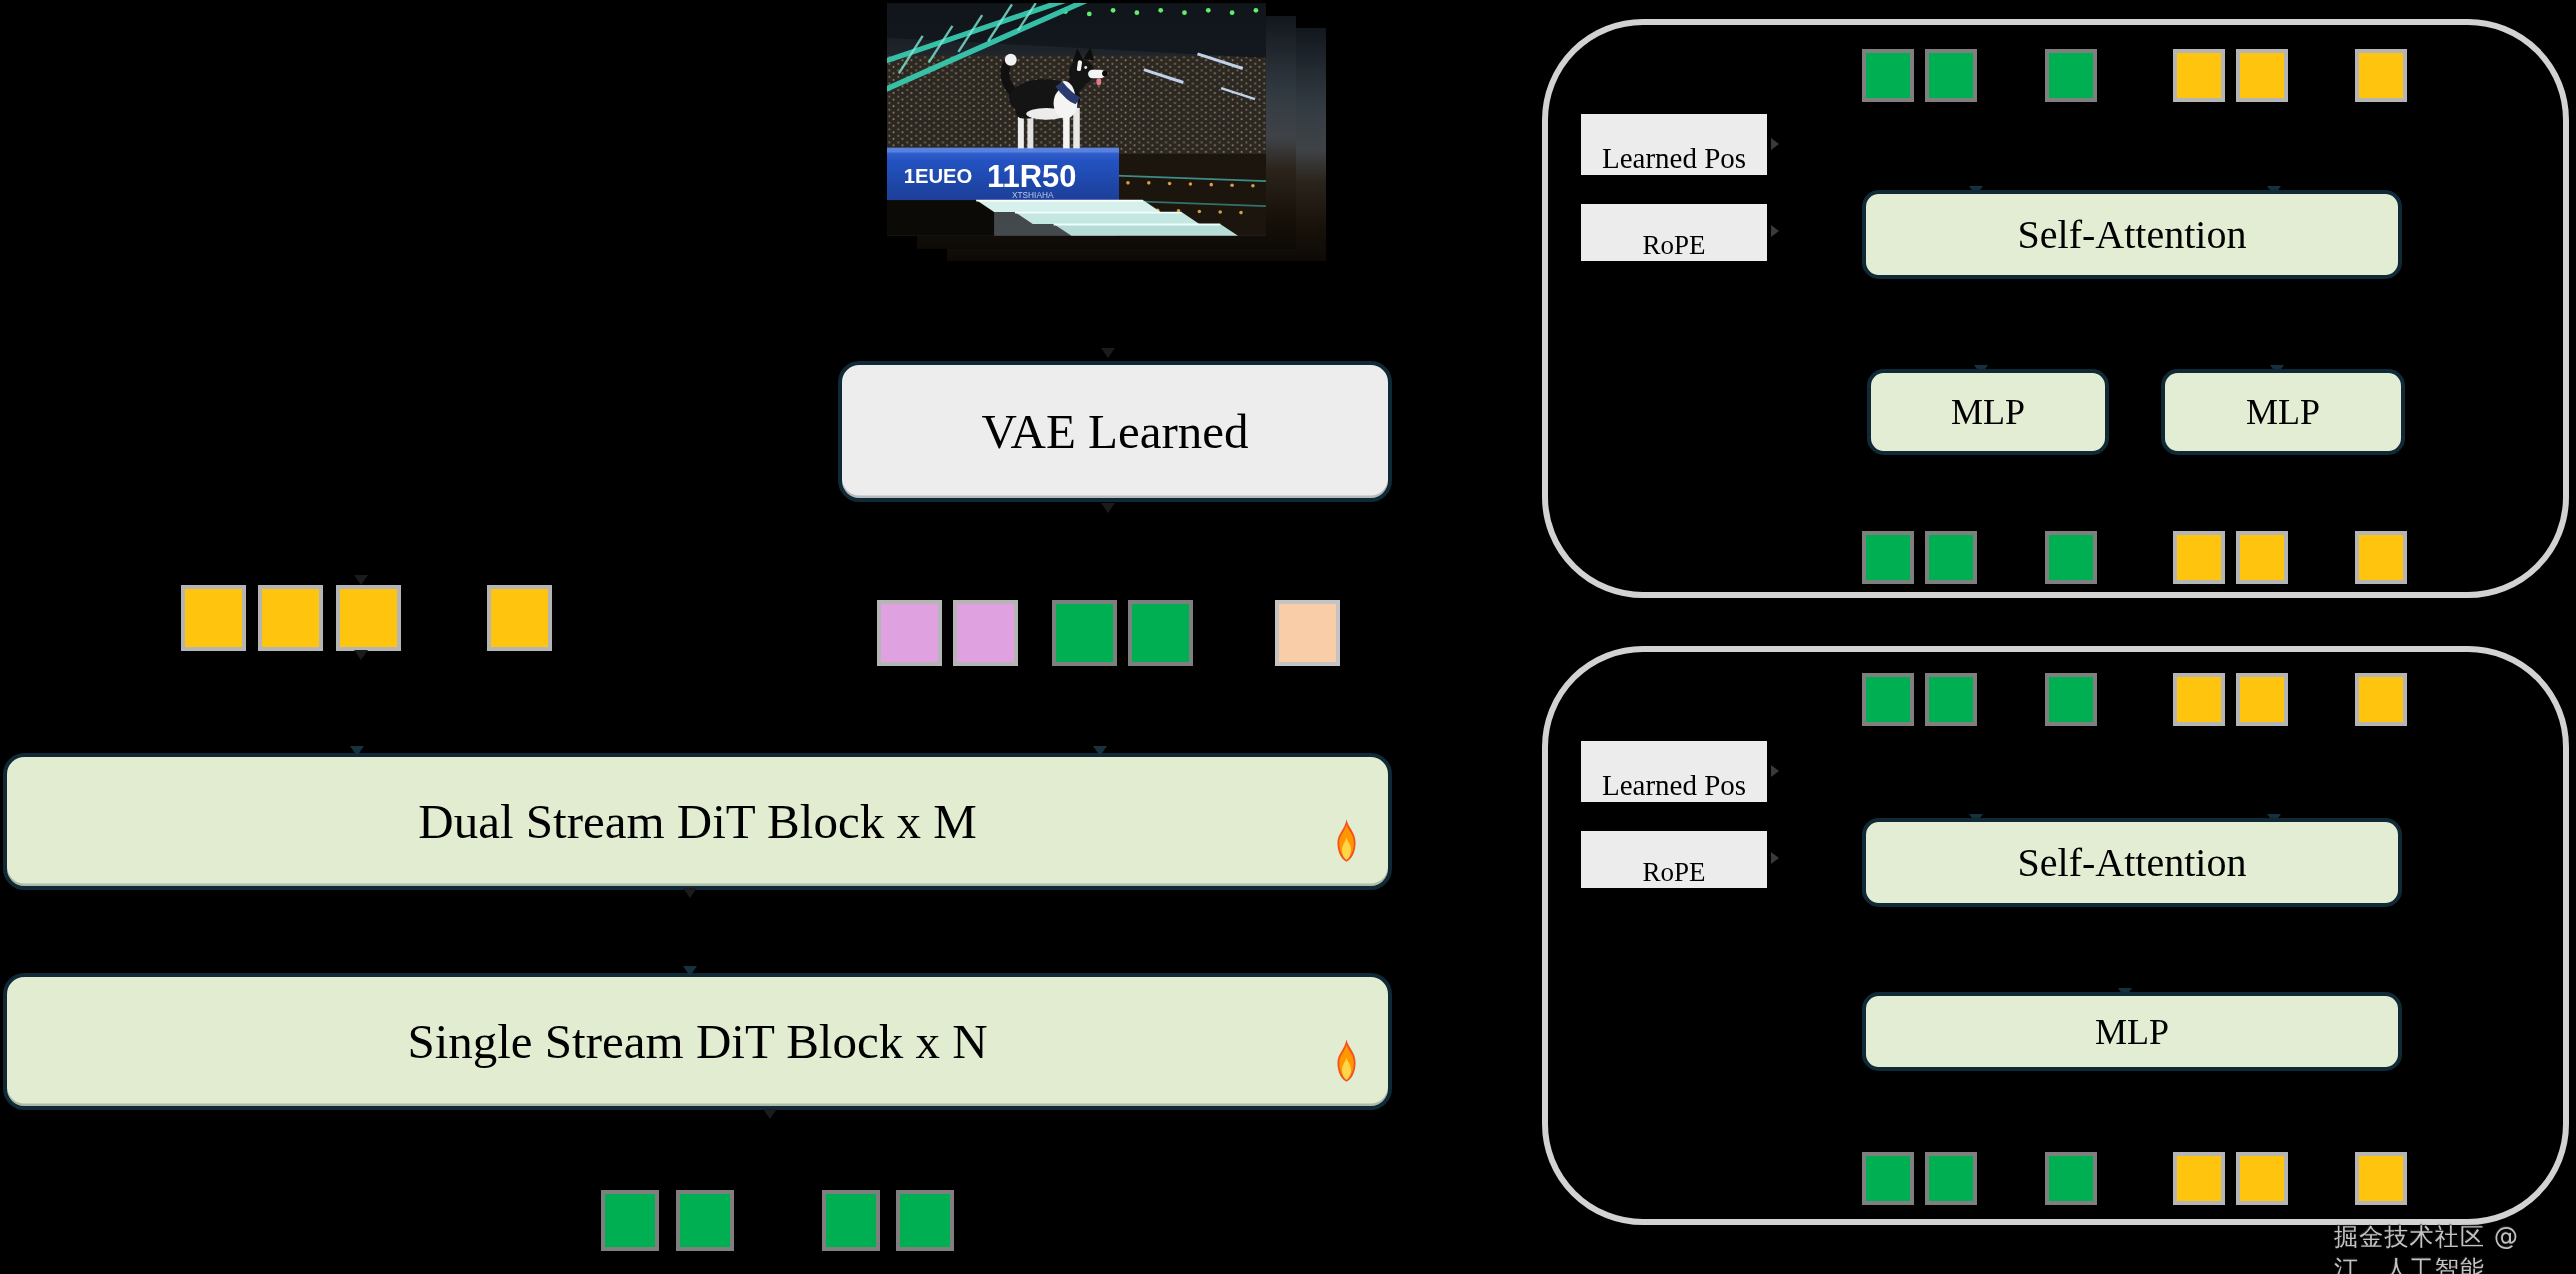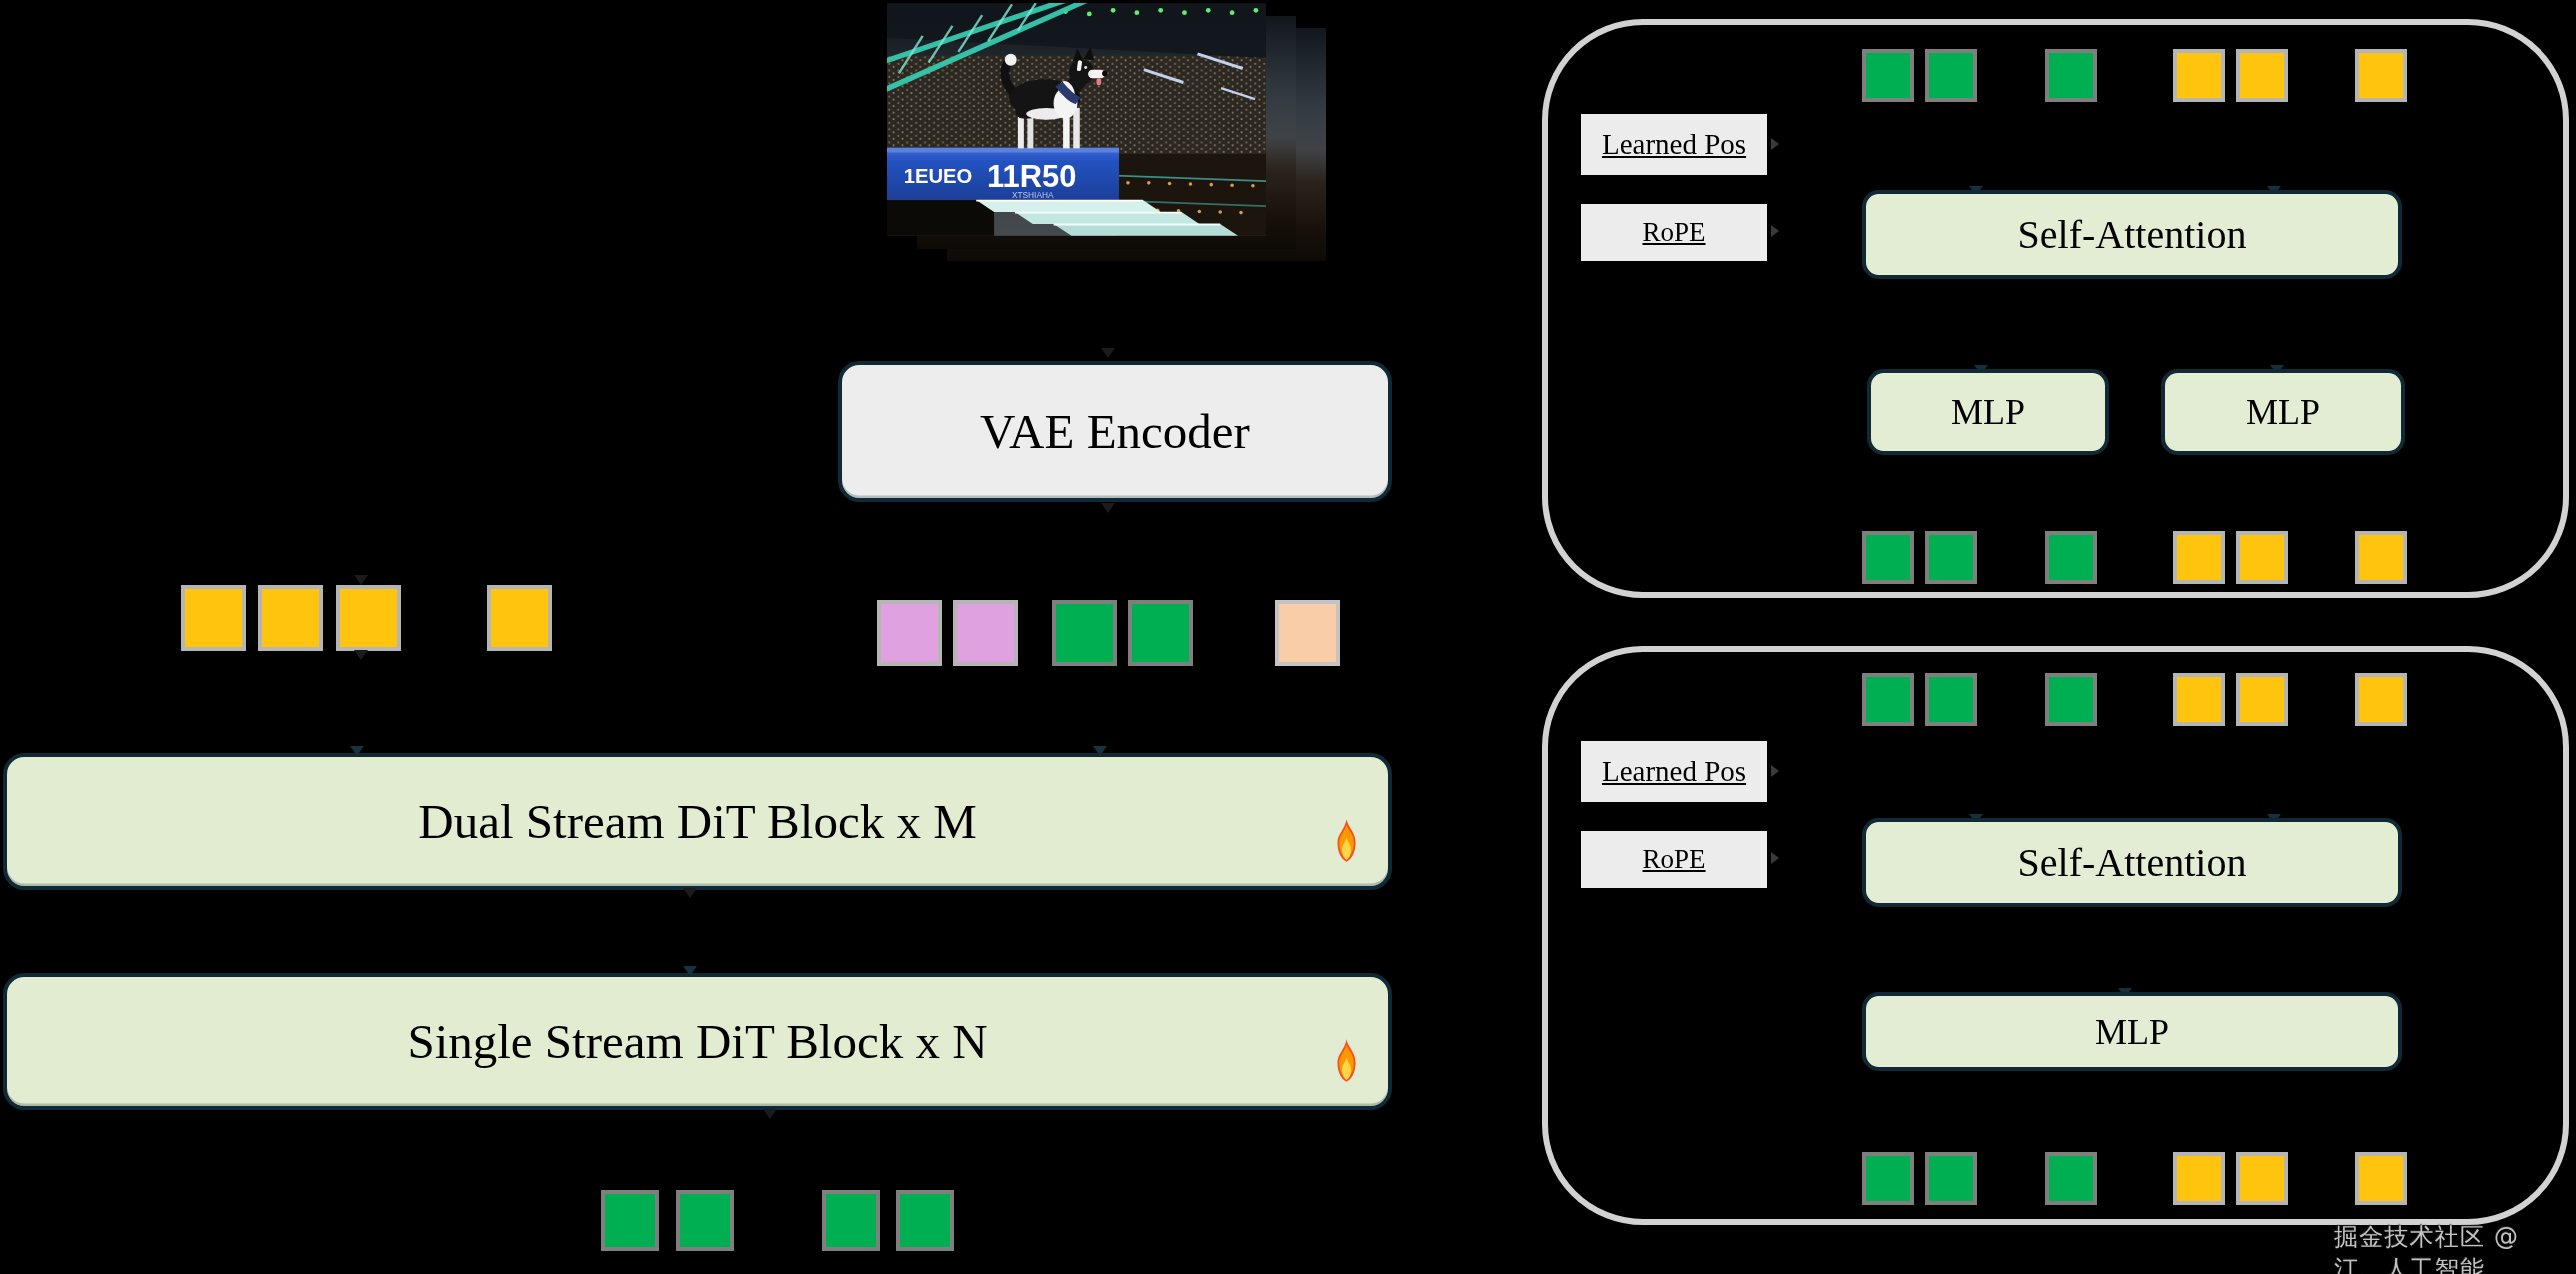--- a/index.html
+++ b/index.html
@@ -27,21 +27,21 @@
   .tok-y{background:var(--c-token_yellow,#ffc40d);}
   .tok-g{background:var(--c-token_green,#00af52);border-color:var(--c-token_green_border,#7f7f7f);}
   .tok-p{background:var(--c-token_purple,#e0a1e0);}
   .tok-o{background:var(--c-token_peach,#f8cda8);border-color:var(--c-token_peach_border,#c4c4c4);}
   .rtok{position:absolute;width:44px;height:45px;border:4.8px solid var(--c-token_green_border,#7f7f7f);}
   .rtok.tok-y{border-color:var(--c-token_yellow_border,#b5b5b5);}
 
   
   .container{position:absolute;left:1542px;width:1015px;height:567px;border:6.6px solid var(--c-container_border,#d2d2d2);
              border-radius:101px;background:transparent;}
-  .panel{position:absolute;background:var(--c-label_fill,#ececec);display:flex;align-items:center;justify-content:center;color:#000;text-decoration:underline;}
+  .panel{position:absolute;background:var(--c-label_fill,#ececec);display:flex;align-items:flex-end;justify-content:center;color:#000;}
   .lp{left:33px;top:89px;width:186px;height:61px;font-size:29px;}
   .rp{left:33px;top:179px;width:186px;height:57px;font-size:27px;}
   .gbox{position:absolute;border:4.2px solid #0f2a36;border-radius:16.7px;background:var(--c-attn_fill,#e3edd3);
         display:flex;align-items:center;justify-content:center;color:#000;box-shadow:0 4.8px 6px rgba(0,0,0,.8);}
   .sa{left:314px;top:165px;width:532px;height:81px;font-size:40px;}
   .mlp-a{left:319px;top:344px;width:234px;height:78px;font-size:36px;}
   .mlp-b{left:613px;top:344px;width:236px;height:78px;font-size:36px;}
   .mlp-w{left:314px;top:340px;width:532px;height:71px;font-size:36px;}
 
   
@@ -167,21 +167,21 @@
         <rect x="352" y="126" width="8" height="12" rx="4" fill="#e77a8a"></rect>
         <rect x="320" y="96" width="7" height="18" rx="3" fill="#f4f4f4" transform="rotate(8 323 105)"></rect>
         <path d="M283,140 q20,26 34,30 l8,-12 q-14,-6 -30,-26z" fill="#2b3a6e"></path>
         <circle cx="334" cy="108" r="2.5" fill="#ffffff" opacity="0.9"></circle>
       </g>
     </svg>
   </div>
 
 
   <div class="bigbox" id="vae-box">
-    <span>VAE Encoder</span>
+    <span>VAE Learned</span>
   </div>
 
   <div class="ltok tok-y" style="left:181px;top:585px"></div>
   <div class="ltok tok-y" style="left:258px;top:585px"></div>
   <div class="ltok tok-y" style="left:336px;top:585px"></div>
   <div class="ltok tok-y" style="left:487px;top:585px"></div>
 
   <div class="ltok tok-p" style="left:877px;top:600px"></div>
   <div class="ltok tok-p" style="left:953px;top:600px"></div>
   <div class="ltok tok-g" style="left:1052px;top:600px"></div>

